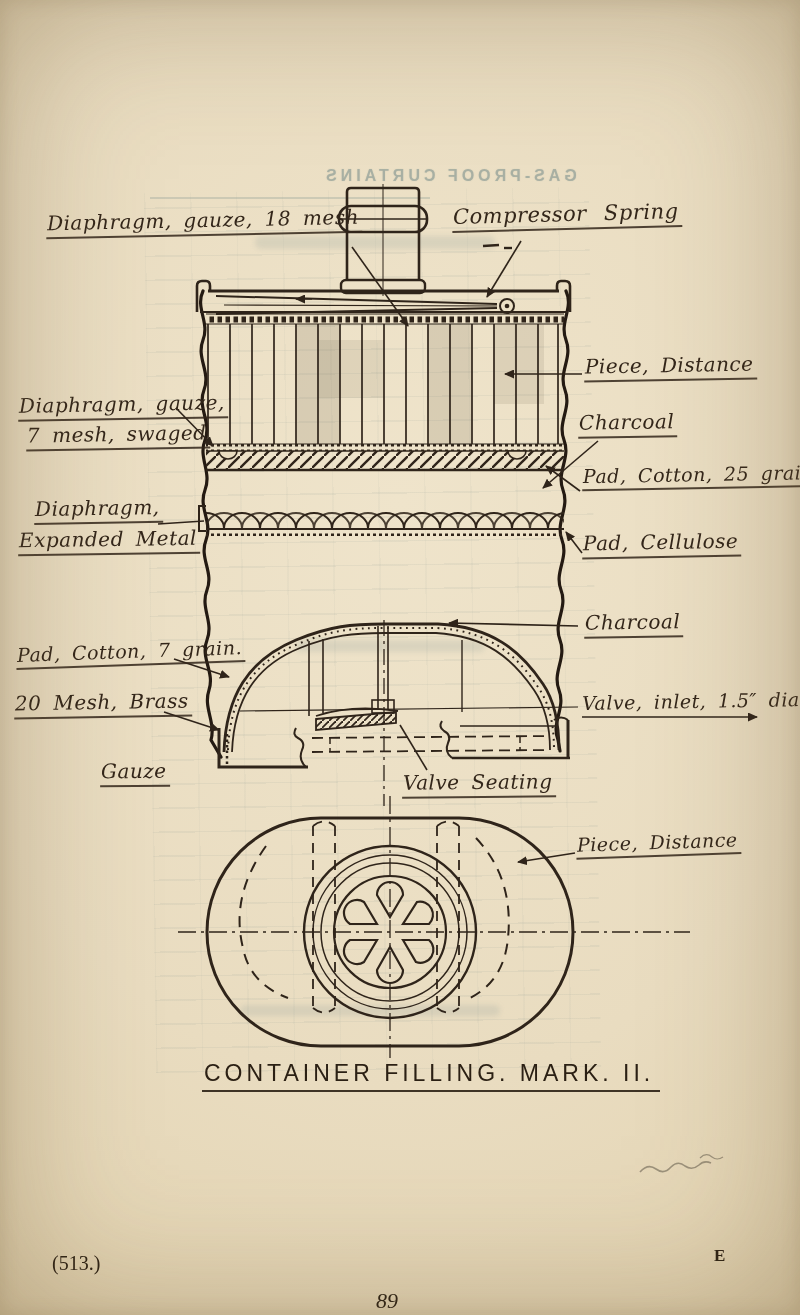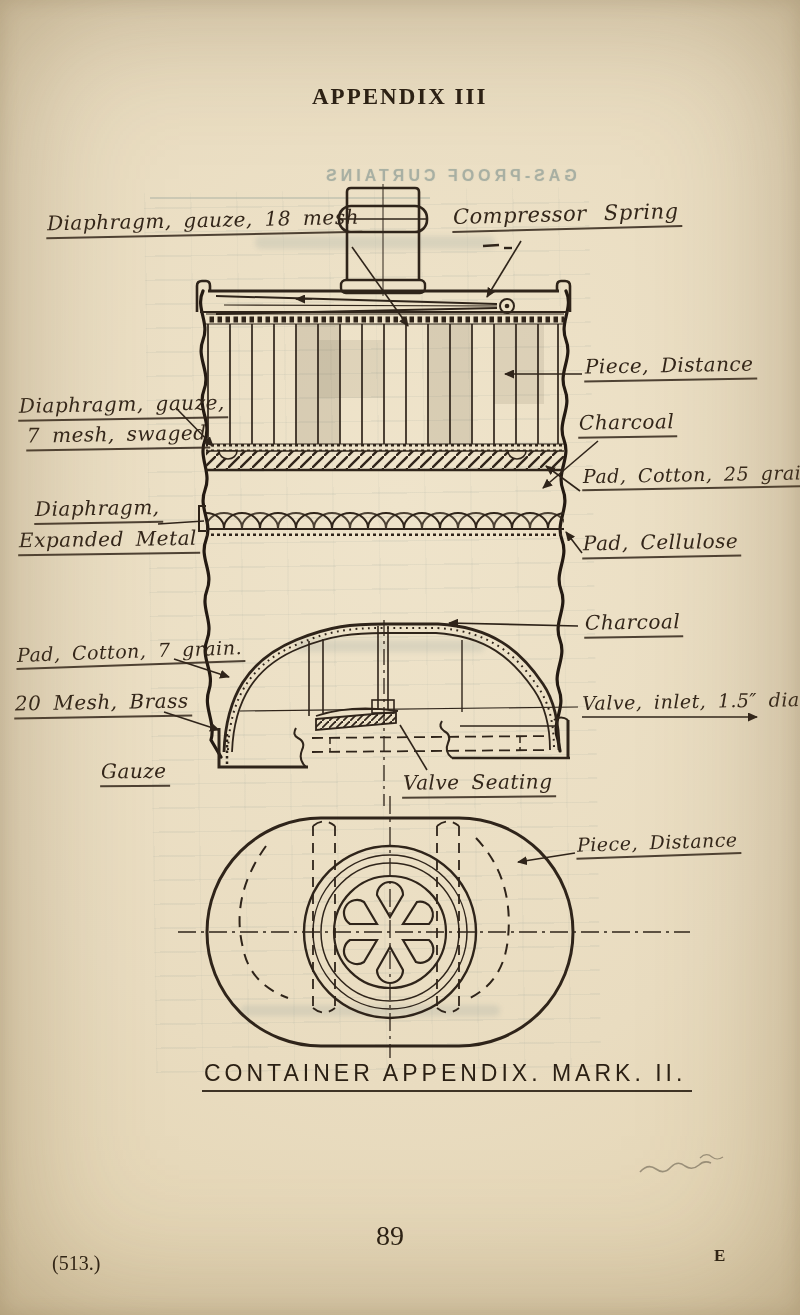--- a/index.html
+++ b/index.html
@@ -229,22 +229,21 @@
       <line x1="427" y1="770" x2="400" y2="725"></line>
       <line x1="575" y1="853" x2="518" y2="862" marker-end="url(#arr)"></line>
     </g>
 
     <g stroke="rgba(95,88,72,.55)" fill="none">
       <path d="M640,1172 q8,-9 16,-3 q8,6 15,-2 q7,-7 14,-1 q7,5 14,-1 q5,-5 12,-2" stroke-width="1.6"></path>
       <path d="M700,1158 q6,-6 12,-1 q5,4 11,0" stroke-width="1.2"></path>
     </g>
   </svg>
 
-  <span class="printed" style="left:312px;top:84px;font-size:23px;font-weight:bold;letter-spacing:2px;">APPENDIX III</span>
-  <span class="printed" style="left:376px;top:1220px;font-size:28px;">89</span>
+  <span class="printed" style="left:376px;top:1288px;font-size:22px;font-style:italic;">89</span>
   <span class="printed" style="left:52px;top:1252px;font-size:20px;">(513.)</span>
   <span class="printed" style="left:714px;top:1246px;font-size:17px;font-weight:bold;">E</span>
 
   <span class="hw u" style="left:46px;top:208px;transform:rotate(-1.2deg);">Diaphragm, gauze, 18 mesh</span>
   <span class="hw u" style="left:452px;top:202px;font-size:21px;word-spacing:10px;transform:rotate(-1.5deg);">Compressor Spring</span>
   <span class="hw u" style="left:18px;top:392px;transform:rotate(-1deg);">Diaphragm, gauze,</span>
   <span class="hw u" style="left:26px;top:422px;transform:rotate(-1deg);">7 mesh, swaged</span>
   <span class="hw u" style="left:584px;top:353px;transform:rotate(-1deg);">Piece, Distance</span>
   <span class="hw u" style="left:578px;top:410px;transform:rotate(-1deg);">Charcoal</span>
   <span class="hw u" style="left:582px;top:463px;font-size:19px;transform:rotate(-1deg);">Pad, Cotton, 25 grains</span>
@@ -252,15 +251,15 @@
   <span class="hw u" style="left:18px;top:527px;transform:rotate(-.8deg);">Expanded Metal</span>
   <span class="hw u" style="left:582px;top:530px;transform:rotate(-1deg);">Pad, Cellulose</span>
   <span class="hw u" style="left:584px;top:610px;transform:rotate(-1deg);">Charcoal</span>
   <span class="hw u" style="left:16px;top:640px;font-size:19px;transform:rotate(-2deg);">Pad, Cotton, 7 grain.</span>
   <span class="hw u" style="left:14px;top:690px;transform:rotate(-1deg);">20 Mesh, Brass</span>
   <span class="hw u" style="left:100px;top:720px;transform:rotate(-.5deg);margin-top:39px;">Gauze</span>
   <span class="hw" style="left:582px;top:690px;font-size:19px;transform:rotate(-1deg);">Valve, inlet, 1.5″ dia.</span>
   <span class="hw u" style="left:402px;top:770px;transform:rotate(-.5deg);">Valve Seating</span>
   <span class="hw u" style="left:576px;top:831px;font-size:19px;transform:rotate(-2deg);">Piece, Distance</span>
 
-  <span class="caps u" style="left:202px;top:1060px;font-size:23px;letter-spacing:4px;">CONTAINER APPENDIX. MARK. II.</span>
+  <span class="caps u" style="left:202px;top:1060px;font-size:23px;letter-spacing:4px;">CONTAINER FILLING. MARK. II.</span>
 
 </div>
 
 </body></html>

